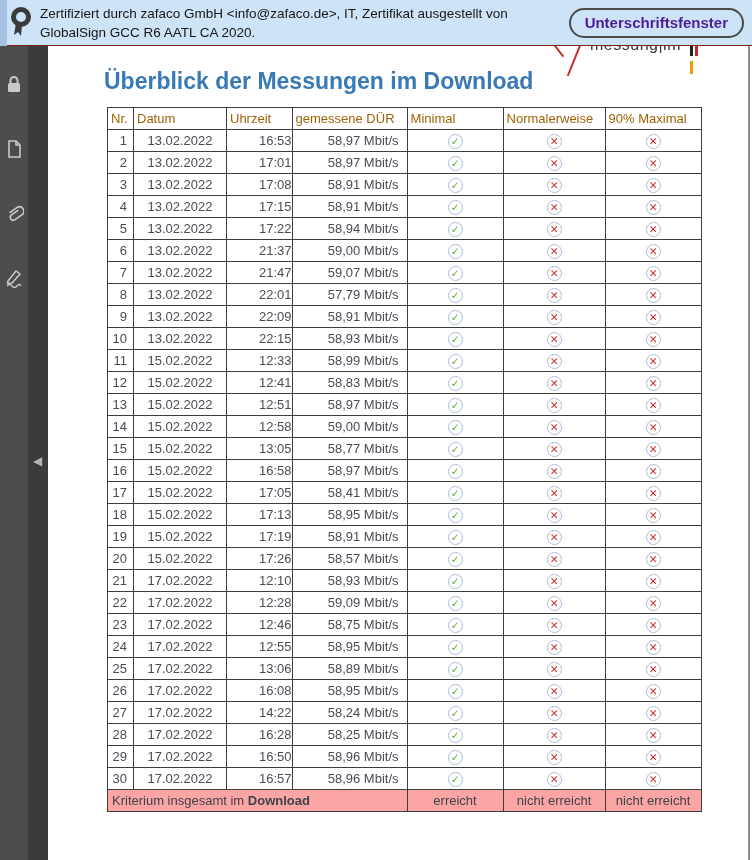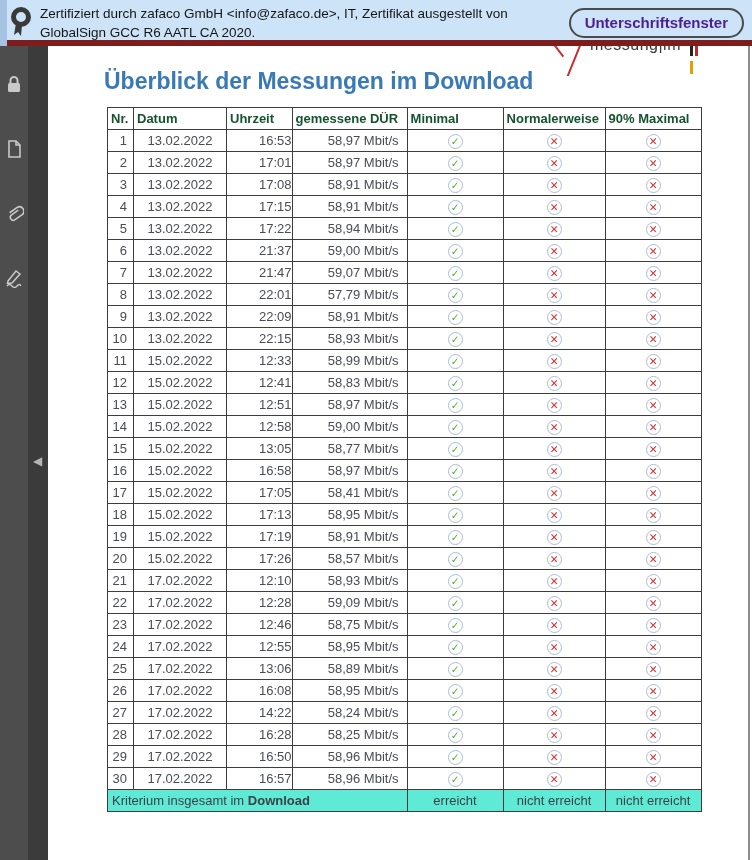--- a/index.html
+++ b/index.html
@@ -1,21 +1,21 @@
 <!DOCTYPE html>
 <html><head>
 <meta charset="utf-8">
 <style>
   * { margin:0; padding:0; box-sizing:border-box; }
   html,body { width:752px; height:860px; overflow:hidden;
     font-family:"Liberation Sans","DejaVu Sans",sans-serif; background:#ffffff; }
 
   
   .banner { position:absolute; left:0; top:0; width:752px; height:46px;
-    background:#cde3f7; border-bottom:6px solid #7f1d1d; z-index:30; }
+    background:#cde3f7; border-bottom:1px solid #7f1d1d; z-index:30; }
   .banner-strip { position:absolute; left:0; top:0; width:7px; height:46px; background:#a6c2e2; }
   .banner-icon { position:absolute; left:9px; top:5px; }
   .banner-text { position:absolute; left:40px; top:4px; font-size:13.5px; line-height:19px; color:#161616; }
   .sig-btn { position:absolute; right:8px; top:8px; height:30px; padding:0 14px;
     border:2px solid #4a4a4a; border-radius:16px; background:transparent;
     font-family:inherit; font-size:15px; font-weight:bold; color:#4c1d95; line-height:26px; cursor:pointer; }
 
   
   .toolbar { position:absolute; left:0; top:46px; width:28px; height:814px; background:#4d4d4d; }
   .gutter  { position:absolute; left:28px; top:46px; width:20px; height:814px; background:#3b3b3b; }
@@ -36,33 +36,33 @@
   .logo-text { position:absolute; left:38px; top:-10px; font-size:16px; color:#3a3a3a; letter-spacing:0.5px; }
   .logo-bars { position:absolute; left:138px; top:-3px; }
   .logo-bars span { display:inline-block; width:3px; height:13px; margin-right:2px; vertical-align:top; }
 
   .doc-title { position:absolute; left:56px; top:22px; font-size:23px; font-weight:bold; color:#3879b6; }
 
   
   table { position:absolute; left:59px; top:61px; border-collapse:collapse; table-layout:fixed;
     font-size:13px; color:#484c55; }
   th, td { border:1px solid #3d3d3d; height:21px; line-height:21px; overflow:hidden; white-space:nowrap; }
-  th { font-weight:bold; text-align:left; padding:0 0 0 3px; color:#14532d; height:20px; }
+  th { font-weight:normal; text-align:left; padding:0 0 0 3px; color:#a16207; height:20px; }
   th.w-nr{width:26px} th.w-datum{width:93px} th.w-zeit{width:56px} th.w-duer{width:115px}
   th.w-min{width:96px} th.w-norm{width:102px} th.w-max{width:96px}
   .c-nr   { text-align:right; padding-right:6px; }
   .c-datum{ text-align:center; }
   .c-zeit { text-align:center;padding-left:32px; }
   .c-duer { text-align:right; padding-right:8px; }
   .c-status { text-align:center; }
   .mark { display:inline-flex; width:15px; height:15px; border:1px solid #a9bdd8; border-radius:50%;
     align-items:center; justify-content:center; font-size:10.5px; font-weight:bold; vertical-align:middle; }
   .mark.check { color:#4fae2c; }
   .mark.cross { color:#ce3333; }
-  tr.footer td { background:#5eead4; color:#3e4248;margin-top:47px; }
+  tr.footer td { background:#fca5a5; color:#3e4248;margin-top:47px; }
   tr.footer .f-label { text-align:left; padding-left:4px; }
 </style>
 </head>
 <body>
 
 <div class="banner">
   <div class="banner-strip"></div>
   <span class="banner-icon">
     <svg width="24" height="36" viewBox="0 0 24 36">
       <circle cx="12" cy="12" r="7.5" fill="none" stroke="#3a3a3a" stroke-width="5"></circle>

